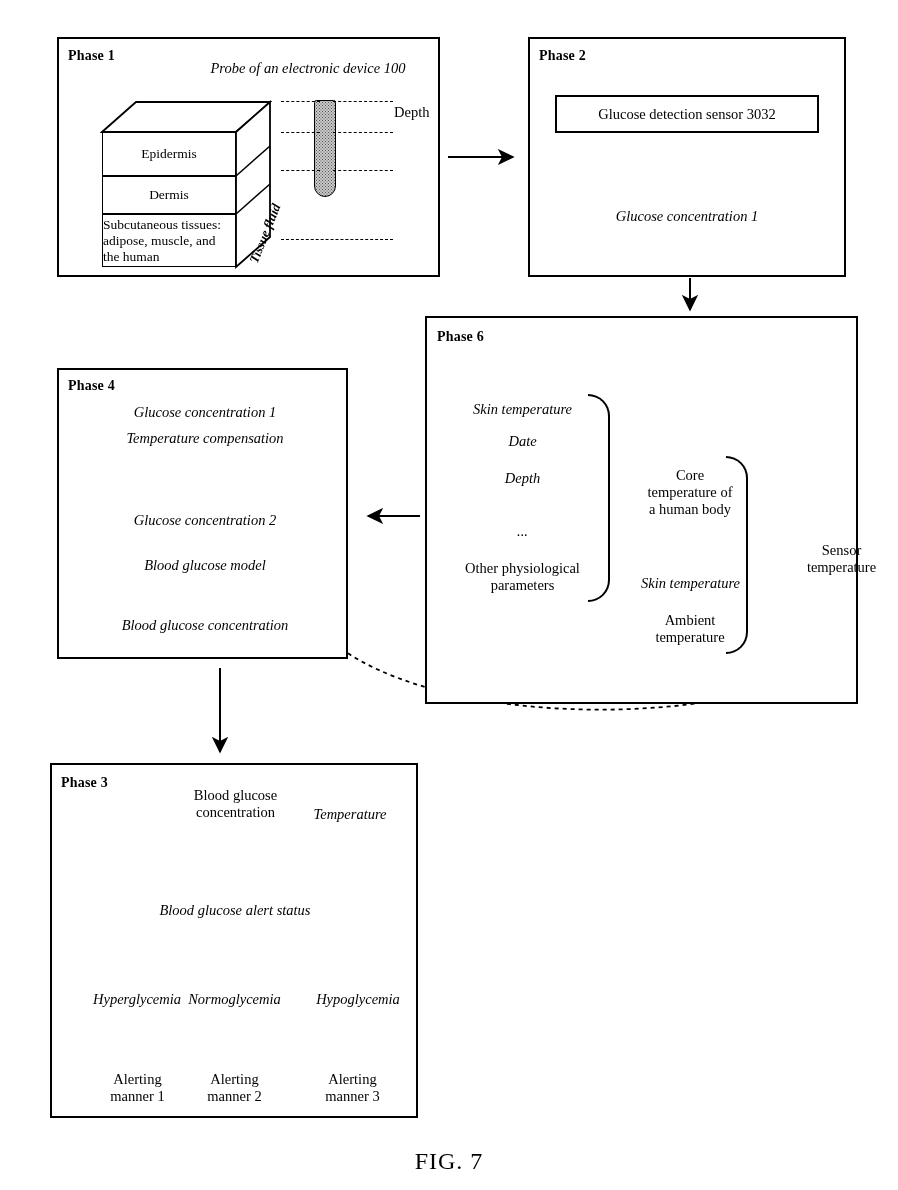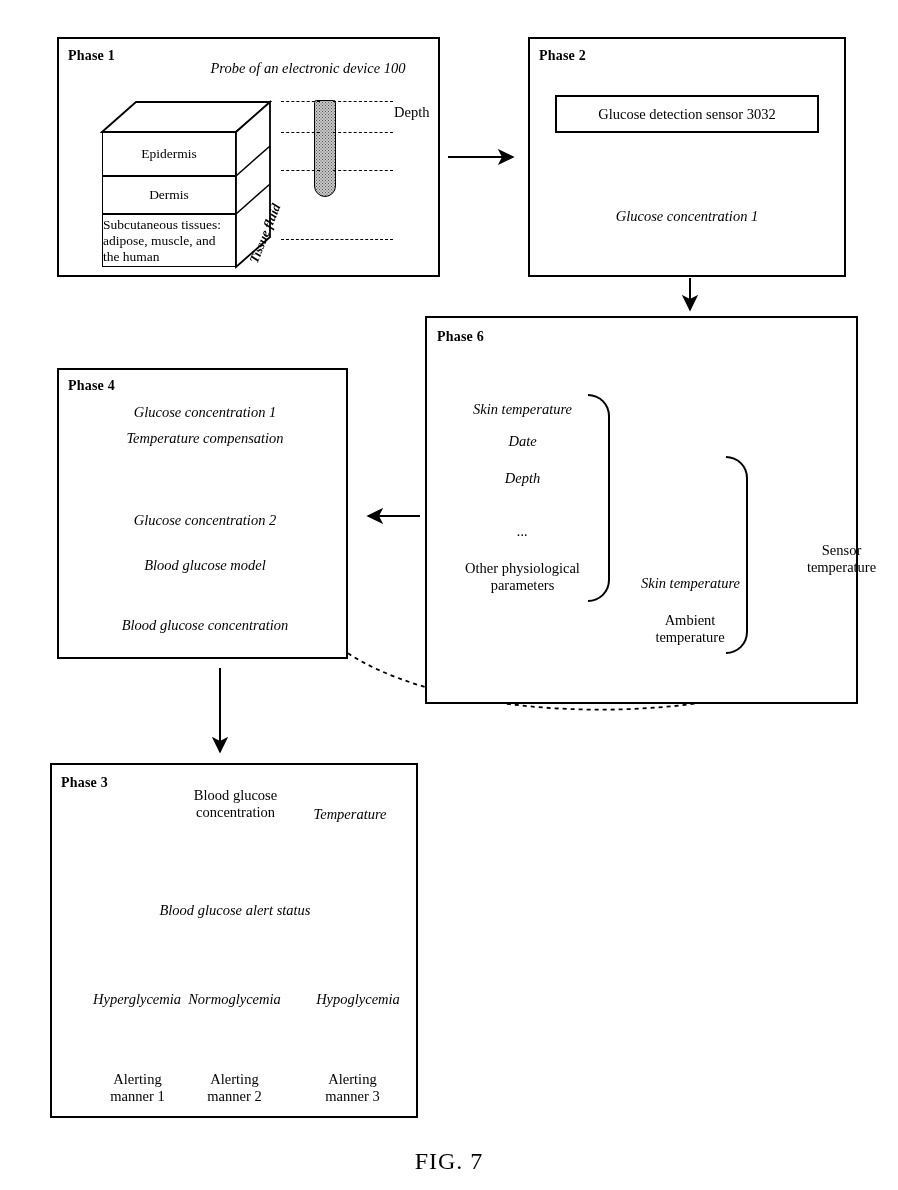--- a/index.html
+++ b/index.html
@@ -264,20 +264,23 @@
 
   <div class="txt nowrap" style="left:440px; top:401px; width:165px;">Skin temperature</div>
   <div class="txt nowrap" style="left:440px; top:433px; width:165px;">Date</div>
   <div class="txt nowrap" style="left:440px; top:470px; width:165px;">Depth</div>
   <div class="txt nowrap" style="left:440px; top:523px; width:165px;">...</div>
   <div class="txt" style="left:440px; top:560px; width:165px;">Other physiological
 parameters</div>
 
   <div class="brace" style="left:588px; top:394px; width:22px; height:208px;"></div>
 
+  <div class="txt" style="left:630px; top:467px; width:120px;">Core
+temperature of
+a human body</div>
   <div class="txt nowrap" style="left:618px; top:575px; width:145px;">Skin temperature</div>
   <div class="txt" style="left:630px; top:612px; width:120px;">Ambient
 temperature</div>
 
   <div class="brace" style="left:726px; top:456px; width:22px; height:198px;"></div>
 
   <div class="txt" style="left:789px; top:542px; width:105px;">Sensor
 temperature</div>
 
   <div class="phase-box" style="left:57px; top:368px; width:291px; height:291px;"></div>

